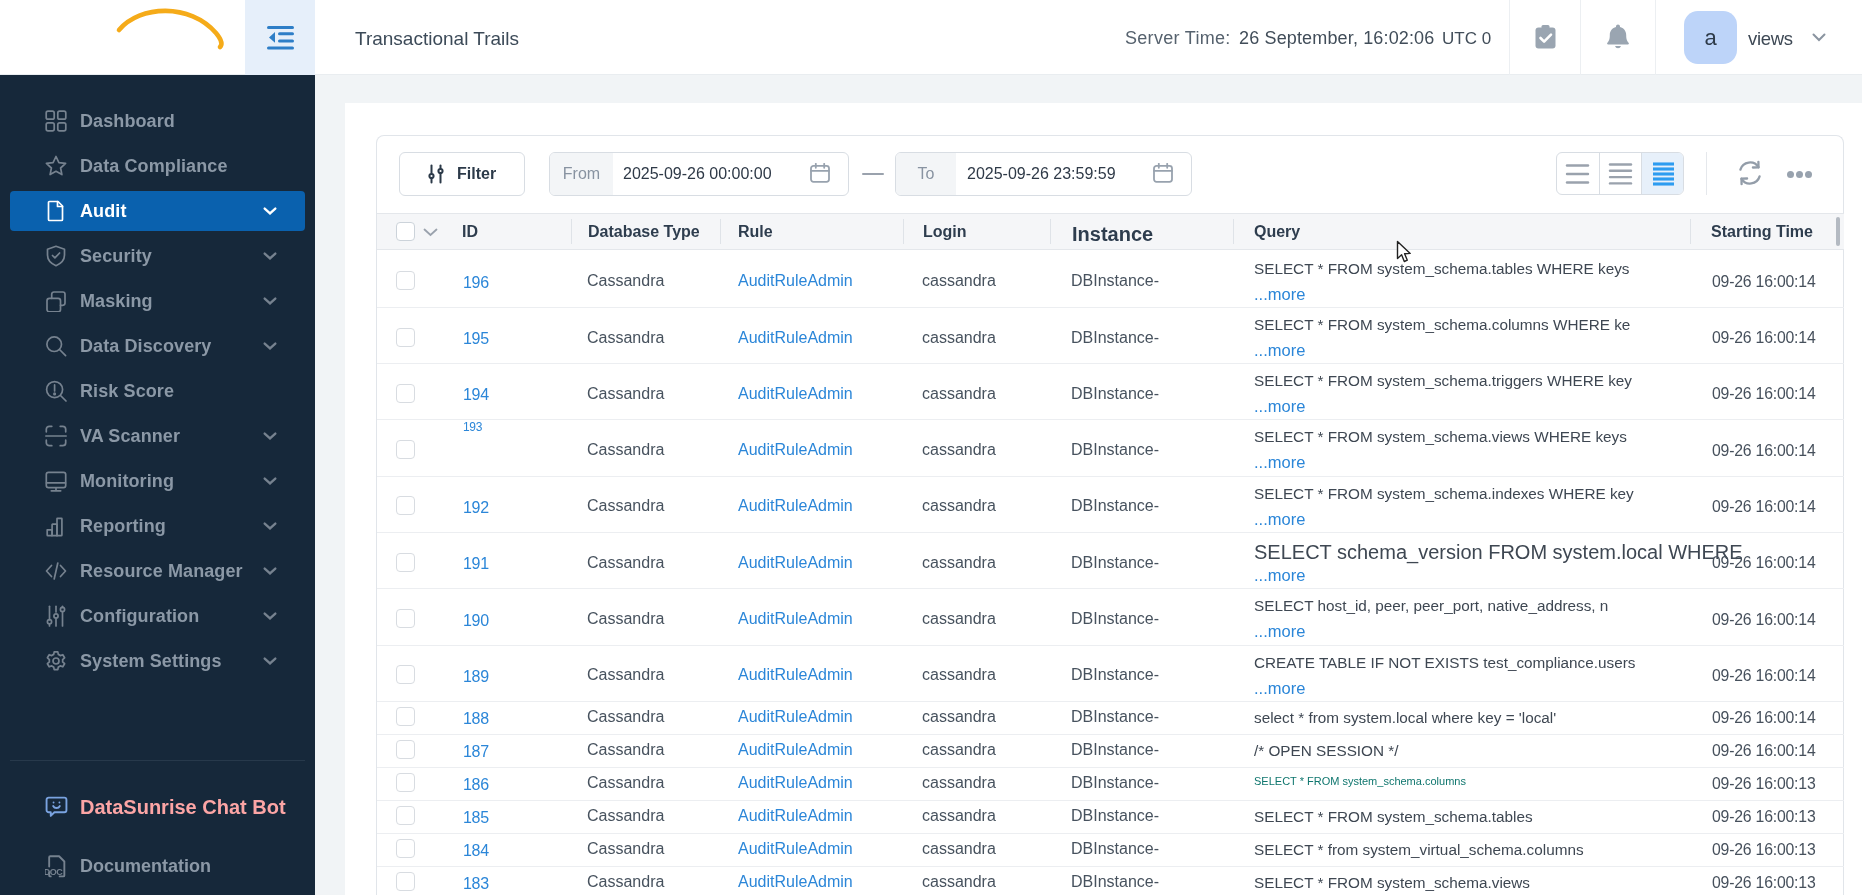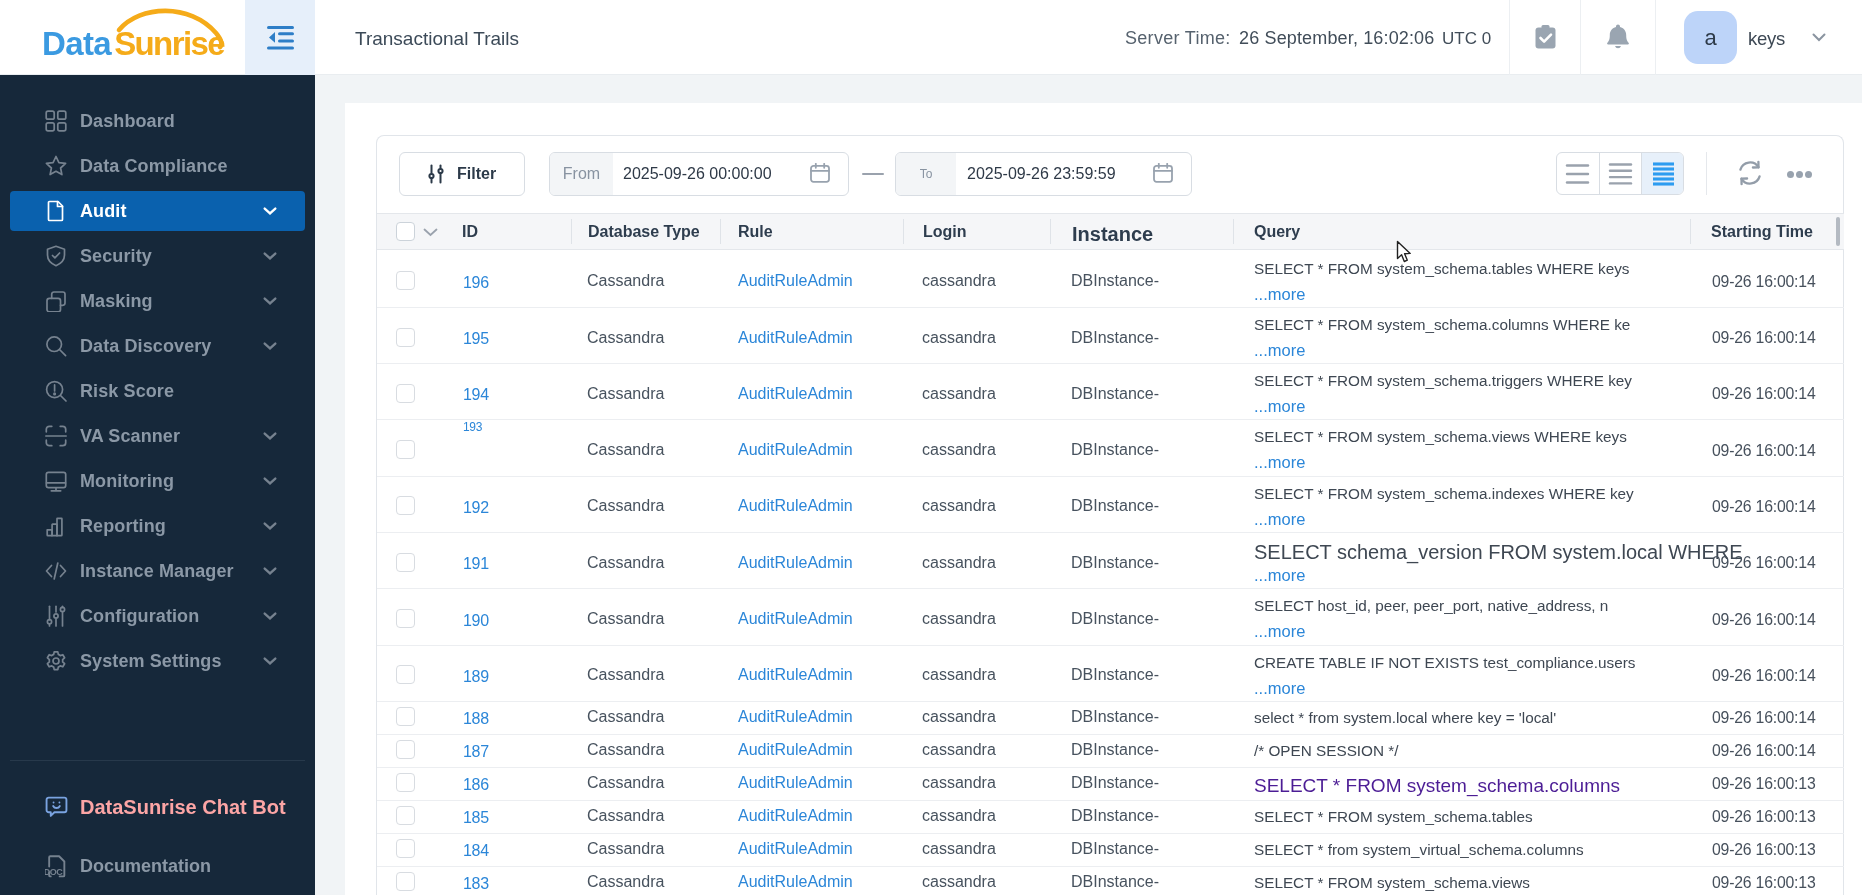--- a/index.html
+++ b/index.html
@@ -3,21 +3,20 @@
 <style>
 * { margin:0; padding:0; box-sizing:border-box; }
 html,body { width:1862px; height:895px; overflow:hidden; }
 body { font-family:"Liberation Sans", sans-serif; background:#f1f4f6; position:relative; }
 .abs { position:absolute; }
 .vc { display:flex; align-items:center; }
 </style></head>
 <body>
 
 <div class="abs" style="left:0;top:0;width:1862px;height:75px;background:#fff;border-bottom:1px solid #e9edf0;">
-<div class="abs" style="left:42px;top:25px;font-size:33px;font-weight:bold;letter-spacing:-0.6px;color:#3b9ae1;">Data<span style="color:#f5ab19;letter-spacing:-1.6px;margin-left:3px;">Sunrise</span></div>
 <svg class="abs" style="left:110px;top:3px;" width="125" height="50" viewBox="0 0 125 50" fill="none">
       <path d="M9 27 C 30 2, 80 0, 106 30 C 111 36, 113 41, 110 44" stroke="#f5ab19" stroke-width="4.6" stroke-linecap="round"></path>
     </svg>
 <div class="abs vc" style="left:245px;top:0;width:70px;height:75px;background:#e6effa;justify-content:center;">
       <svg width="27" height="26" viewBox="0 0 27 26" fill="none" stroke="#2e7ec7" stroke-width="3" stroke-linecap="round">
         <path d="M1.5 2.5 h24"></path>
         <path d="M12.5 8.8 h13"></path>
         <path d="M12.5 16 h13"></path>
         <path d="M1.5 23 h24"></path>
         <path d="M8 7 L2 12.4 L8 17.8 Z" fill="#2e7ec7" stroke="none"></path>
@@ -33,21 +32,21 @@
 <svg class="abs" style="left:1535px;top:25px;" width="21" height="24" viewBox="0 0 21 24" fill="#9aa5b1">
       <rect x="0.5" y="2.5" width="20" height="21" rx="3"></rect>
       <rect x="6.5" y="0" width="8" height="5" rx="1.5"></rect>
       <path d="M5.5 13 l3.6 3.6 L16 9.6" stroke="#fff" stroke-width="2.6" fill="none" stroke-linecap="round" stroke-linejoin="round"></path>
     </svg>
 <svg class="abs" style="left:1606px;top:24px;" width="24" height="26" viewBox="0 0 24 26" fill="#9aa5b1">
       <path d="M12 0.6 c1.1 0 2 .9 2 2 v.5 c3.6 .9 6.2 4 6.2 8 c0 4.6 1 6.3 2.4 7.7 c.6 .6 .3 1.7 -.7 1.7 h-19.8 c-1 0 -1.3 -1.1 -.7 -1.7 c1.4 -1.4 2.4 -3.1 2.4 -7.7 c0 -4 2.6 -7.1 6.2 -8 v-.5 c0 -1.1 .9 -2 2 -2 z"></path>
       <path d="M9 22 a3.1 3.1 0 0 0 6 0 z"></path>
     </svg>
 <div class="abs vc" style="left:1684px;top:11px;width:53px;height:53px;border-radius:14px;background:#bdd4f9;justify-content:center;font-size:22px;color:#2e3b4a;">a</div>
-<div class="abs" style="left:1748px;top:27.5px;font-size:18.5px;letter-spacing:-0.3px;color:#3d4854;">keys</div>
+<div class="abs" style="left:1748px;top:27.5px;font-size:18.5px;letter-spacing:-0.3px;color:#3d4854;">views</div>
 <svg class="abs" style="left:1812px;top:33px;" width="14" height="9" viewBox="0 0 14 9" fill="none" stroke="#8a94a0" stroke-width="2" stroke-linecap="round">
       <path d="M1.5 1.5 L7 7 L12.5 1.5"></path>
     </svg>
 </div>
 <div class="abs" style="left:0;top:75px;width:315px;height:820px;background:#16283a;">
 <div class="abs vc" style="left:45px;top:34.0px;height:24px;">
       <svg width="22" height="22" viewBox="0 0 22 22" fill="none" stroke="#76828f" stroke-width="1.70" stroke-linecap="round" stroke-linejoin="round" style="color:#76828f">
         <rect x="1.2" y="1.2" width="8" height="8" rx="1.8"></rect>
         <rect x="12.8" y="1.2" width="8" height="8" rx="1.8"></rect>
         <rect x="1.2" y="12.8" width="8" height="8" rx="1.8"></rect>
@@ -147,21 +146,21 @@
 <svg class="abs" style="left:263px;top:447.0px;" width="14" height="8.5" viewBox="0 0 13 8" fill="none" stroke="#76828f" stroke-width="2.2" stroke-linecap="round">
       <path d="M1.5 1.5 L6.5 6 L11.5 1.5"></path>
     </svg>
 <div class="abs vc" style="left:45px;top:484.0px;height:24px;">
       <svg width="22" height="22" viewBox="0 0 22 22" fill="none" stroke="#76828f" stroke-width="1.70" stroke-linecap="round" stroke-linejoin="round" style="color:#76828f">
         <path d="M6.5 5.5 L1.5 11 L6.5 16.5"></path>
         <path d="M15.5 5.5 L20.5 11 L15.5 16.5"></path>
         <path d="M12.8 3 L9.2 19"></path>
       </svg>
     </div>
-<div class="abs" style="left:80px;top:485.5px;font-size:18px;font-weight:bold;letter-spacing:0.1px;color:#8b98a6;">Instance Manager</div>
+<div class="abs" style="left:80px;top:485.5px;font-size:18px;font-weight:bold;letter-spacing:0.1px;color:#8b98a6;">Resource Manager</div>
 <svg class="abs" style="left:263px;top:492.0px;" width="14" height="8.5" viewBox="0 0 13 8" fill="none" stroke="#76828f" stroke-width="2.2" stroke-linecap="round">
       <path d="M1.5 1.5 L6.5 6 L11.5 1.5"></path>
     </svg>
 <div class="abs vc" style="left:45px;top:529.0px;height:24px;">
       <svg width="22" height="22" viewBox="0 0 22 22" fill="none" stroke="#76828f" stroke-width="1.70" stroke-linecap="round" stroke-linejoin="round" style="color:#76828f">
         <path d="M4.5 1.3 v13.4"></path>
         <path d="M4.5 20.9 v-2"></path>
         <circle cx="4.5" cy="16.8" r="2.1"></circle>
         <path d="M11 1.3 v5.6"></path>
         <path d="M11 13 v7.9"></path>
@@ -220,21 +219,21 @@
 <div class="abs vc" style="left:550px;top:153px;width:63px;height:42px;background:#f3f5f7;justify-content:center;font-size:16px;color:#8893a1;border-radius:5px 0 0 5px;">From</div>
 <div class="abs" style="left:623px;top:165px;font-size:16px;color:#2e3947;">2025-09-26 00:00:00</div>
 <svg class="abs" style="left:810px;top:163px;" width="20" height="20" viewBox="0 0 20 20" fill="none" stroke="#98a2ae" stroke-width="1.8" stroke-linecap="round">
     <rect x="1" y="2.8" width="18" height="16" rx="2.5"></rect>
     <path d="M5.8 0.8 v4"></path>
     <path d="M14.2 0.8 v4"></path>
     <path d="M1 7.8 h18"></path>
   </svg>
 <div class="abs" style="left:862px;top:172.5px;width:22px;height:2.5px;background:#9aa2ad;border-radius:2px;"></div>
 <div class="abs" style="left:895px;top:152px;width:297px;height:44px;border:1px solid #d8dde3;border-radius:6px;background:#fff;overflow:hidden;"></div>
-<div class="abs vc" style="left:896px;top:153px;width:60px;height:42px;background:#f3f5f7;justify-content:center;font-size:12px;color:#8893a1;border-radius:5px 0 0 5px;">To</div>
+<div class="abs vc" style="left:896px;top:153px;width:60px;height:42px;background:#f3f5f7;justify-content:center;font-size:16px;color:#8893a1;border-radius:5px 0 0 5px;">To</div>
 <div class="abs" style="left:967px;top:165px;font-size:16px;color:#2e3947;">2025-09-26 23:59:59</div>
 <svg class="abs" style="left:1153px;top:163px;" width="20" height="20" viewBox="0 0 20 20" fill="none" stroke="#98a2ae" stroke-width="1.8" stroke-linecap="round">
     <rect x="1" y="2.8" width="18" height="16" rx="2.5"></rect>
     <path d="M5.8 0.8 v4"></path>
     <path d="M14.2 0.8 v4"></path>
     <path d="M1 7.8 h18"></path>
   </svg>
 <div class="abs" style="left:1556px;top:152px;width:128px;height:43px;border:1px solid #d8dde3;border-radius:6px;background:#fff;"></div>
 <div class="abs" style="left:1598.6px;top:152px;width:1px;height:43px;background:#d8dde3;"></div>
 <div class="abs" style="left:1641.3px;top:152px;width:1px;height:43px;background:#d8dde3;"></div>
@@ -384,21 +383,21 @@
 <div class="abs" style="left:1071px;top:741.4px;font-size:16px;color:#47525e;">DBInstance-</div>
 <div class="abs" style="left:1254px;top:741.9px;font-size:15.3px;color:#3e4752;">/* OPEN SESSION */</div>
 <div class="abs" style="left:1712px;top:741.9px;font-size:15.8px;letter-spacing:-0.2px;color:#46505c;">09-26 16:00:14</div>
 <div class="abs" style="left:377px;top:799.9px;width:1467px;height:1px;background:#eceef1;"></div>
 <div class="abs" style="left:396px;top:773.4px;width:19px;height:19px;border:1px solid #d8dce1;border-radius:4px;background:#fff;"></div>
 <div class="abs" style="left:463px;top:775.9px;font-size:16px;letter-spacing:-0.3px;color:#2b86d8;">186</div>
 <div class="abs" style="left:587px;top:774.4px;font-size:16px;color:#47525e;">Cassandra</div>
 <div class="abs" style="left:738px;top:774.4px;font-size:16px;color:#2b86d8;">AuditRuleAdmin</div>
 <div class="abs" style="left:922px;top:774.4px;font-size:16px;color:#47525e;">cassandra</div>
 <div class="abs" style="left:1071px;top:774.4px;font-size:16px;color:#47525e;">DBInstance-</div>
-<div class="abs" style="left:1254px;top:774.9px;font-size:19px;color:#4c1d95;">SELECT * FROM system_schema.columns</div>
+<div class="abs" style="left:1254px;top:774.9px;font-size:11px;color:#0f766e;">SELECT * FROM system_schema.columns</div>
 <div class="abs" style="left:1712px;top:774.9px;font-size:15.8px;letter-spacing:-0.2px;color:#46505c;">09-26 16:00:13</div>
 <div class="abs" style="left:377px;top:832.9px;width:1467px;height:1px;background:#eceef1;"></div>
 <div class="abs" style="left:396px;top:806.4px;width:19px;height:19px;border:1px solid #d8dce1;border-radius:4px;background:#fff;"></div>
 <div class="abs" style="left:463px;top:808.9px;font-size:16px;letter-spacing:-0.3px;color:#2b86d8;">185</div>
 <div class="abs" style="left:587px;top:807.4px;font-size:16px;color:#47525e;">Cassandra</div>
 <div class="abs" style="left:738px;top:807.4px;font-size:16px;color:#2b86d8;">AuditRuleAdmin</div>
 <div class="abs" style="left:922px;top:807.4px;font-size:16px;color:#47525e;">cassandra</div>
 <div class="abs" style="left:1071px;top:807.4px;font-size:16px;color:#47525e;">DBInstance-</div>
 <div class="abs" style="left:1254px;top:807.9px;font-size:15.3px;color:#3e4752;">SELECT * FROM system_schema.tables</div>
 <div class="abs" style="left:1712px;top:807.9px;font-size:15.8px;letter-spacing:-0.2px;color:#46505c;">09-26 16:00:13</div>

